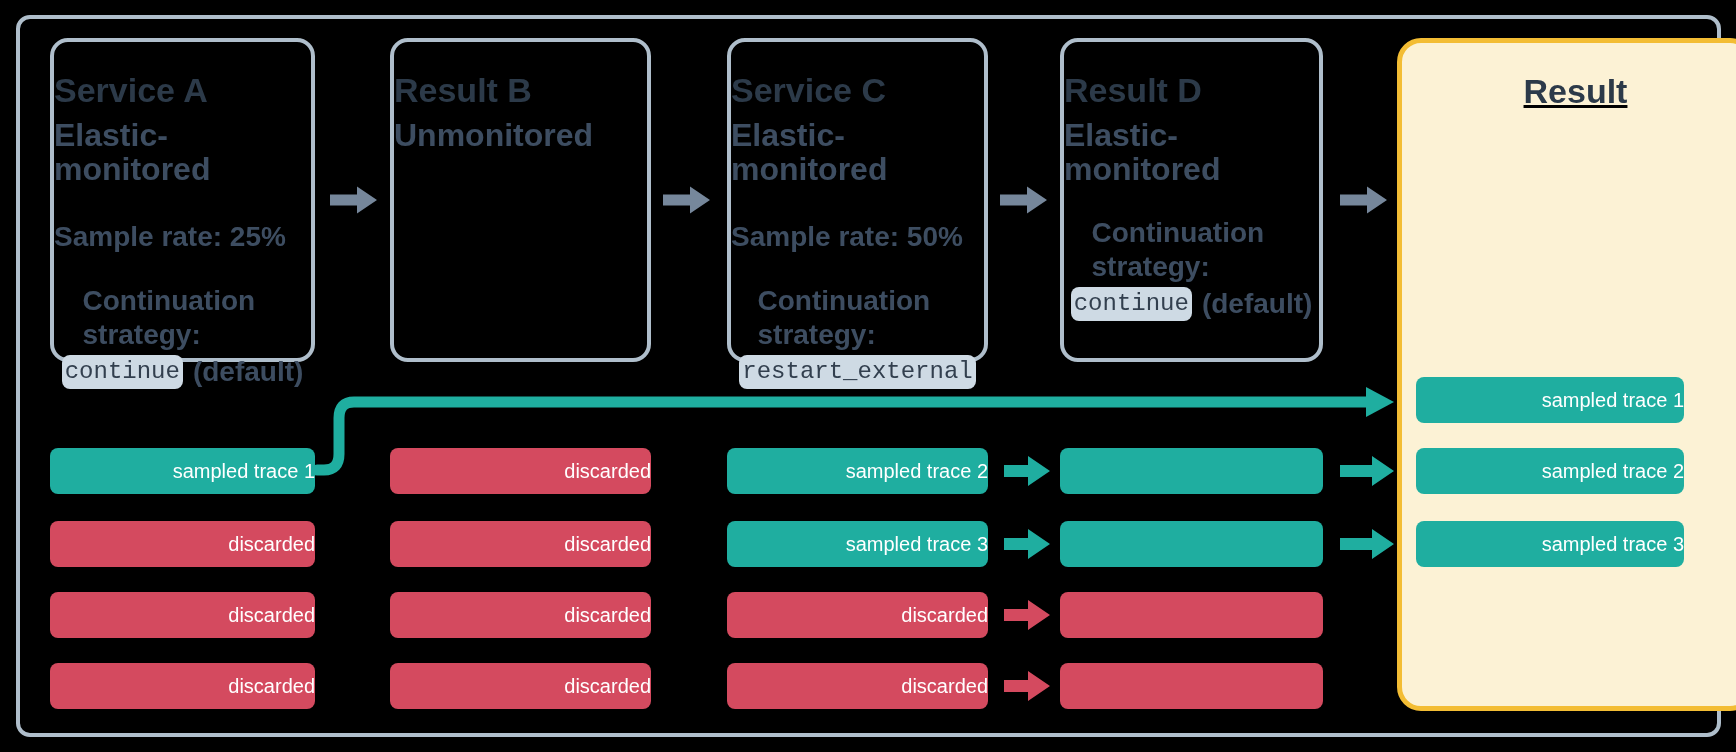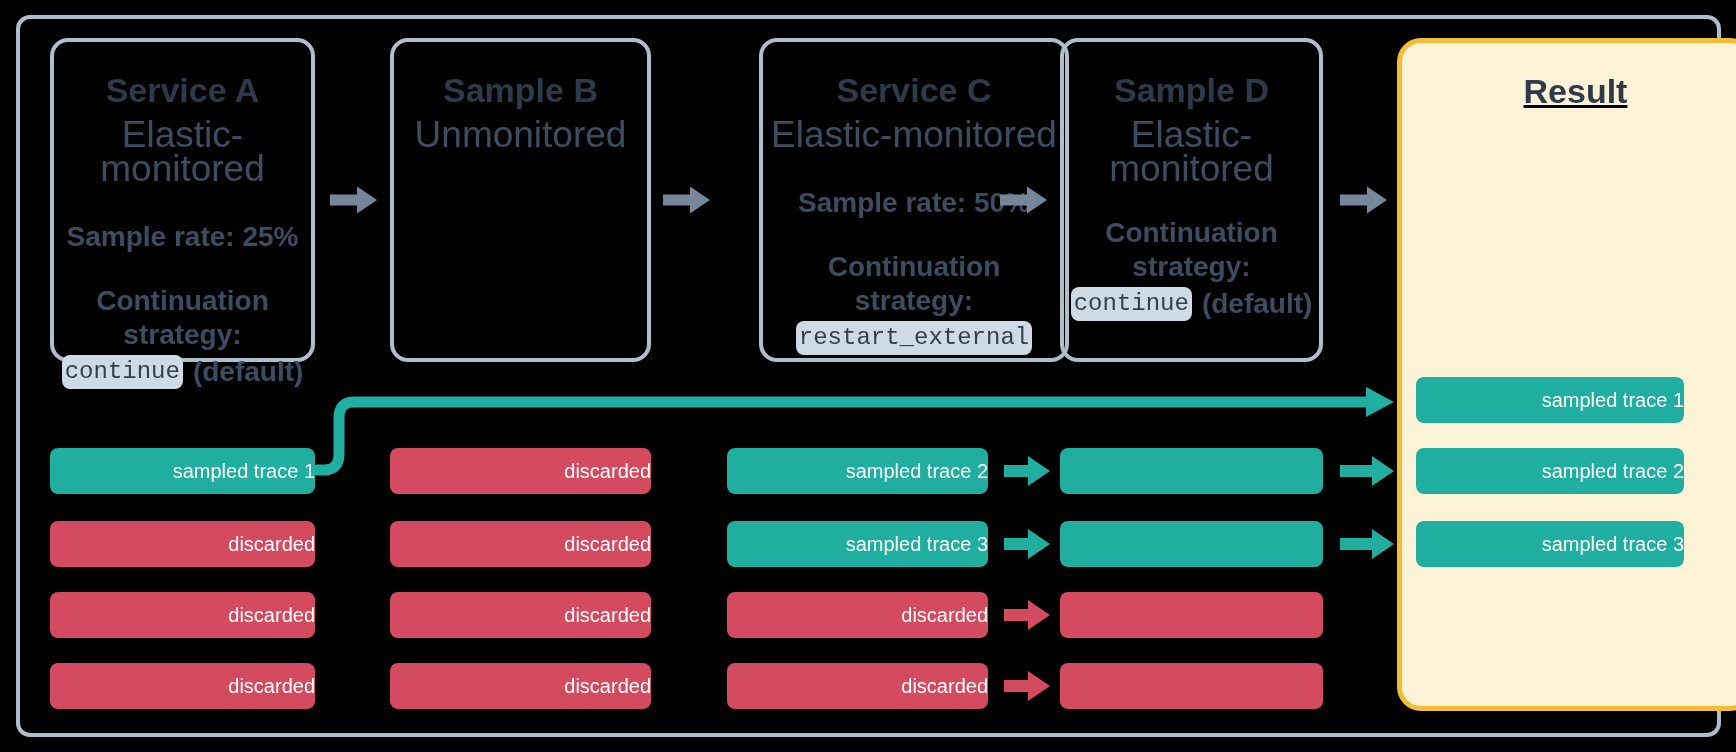--- a/index.html
+++ b/index.html
@@ -14,31 +14,31 @@
     background:var(--bg);
     font-family:"Liberation Sans", sans-serif;
   }
   .outer{
     position:absolute;left:16px;top:15px;width:1705px;height:722px;
     border:4px solid var(--box-border);border-radius:14px;
   }
   .service-box{
     position:absolute;top:38px;height:324px;
     border:4px solid var(--box-border);border-radius:18px;
-    text-align:center;color:var(--body-text);
+    text-align:left;color:var(--body-text);
   }
   .box-a{left:50px;width:265px;}
   .box-b{left:390px;width:261px;}
-  .box-c{left:727px;width:310px;margin-left:32px;}
+  .box-c{left:727px;width:261px;}
   .box-d{left:1060px;width:263px;}
   .box-title{
     margin:28px 0 0 0;font-size:34px;line-height:40px;font-weight:700;
     color:var(--title-text);
   }
-  .box-sub{margin:8px 0 0 0;font-size:37px;line-height:34px;font-weight:400;}
+  .box-sub{margin:8px 0 0 0;font-size:32px;line-height:34px;font-weight:700;}
   .box-rate{margin:34px 0 0 0;font-size:28px;line-height:34px;font-weight:600;}
   .box-strategy{
     margin:30px auto 0 auto;max-width:200px;
     font-size:28px;line-height:34px;font-weight:700;
   }
   .code-row{
     margin:3px 0 0 0;display:flex;align-items:center;justify-content:center;gap:10px;
     font-size:28px;font-weight:600;
   }
   .code-chip{
@@ -82,37 +82,37 @@
   <p class="box-sub">Elastic-monitored</p>
   <p class="box-rate">Sample rate: 25%</p>
   <p class="box-strategy">Continuation strategy:</p>
   <p class="code-row">
     <span class="code-chip">continue</span>
     <span class="suffix">(default)</span>
   </p>
 </section>
 
 <section class="service-box box-b">
-  <h2 class="box-title">Sample B</h2>
+  <h2 class="box-title">Result B</h2>
   <p class="box-sub">Unmonitored</p>
 </section>
 
 <section class="service-box box-c">
   <h2 class="box-title">Service C</h2>
   <p class="box-sub">Elastic-monitored</p>
   <p class="box-rate">Sample rate: 50%</p>
   <p class="box-strategy">Continuation strategy:</p>
   <p class="code-row">
     <span class="code-chip">restart_external</span>
 
   </p>
 </section>
 
 <section class="service-box box-d">
-  <h2 class="box-title">Sample D</h2>
+  <h2 class="box-title">Result D</h2>
   <p class="box-sub">Elastic-monitored</p>
   <p class="box-strategy">Continuation strategy:</p>
   <p class="code-row">
     <span class="code-chip">continue</span>
     <span class="suffix">(default)</span>
   </p>
 </section>
 
 <section class="result-box">
   <h2 class="box-title">Result</h2>

